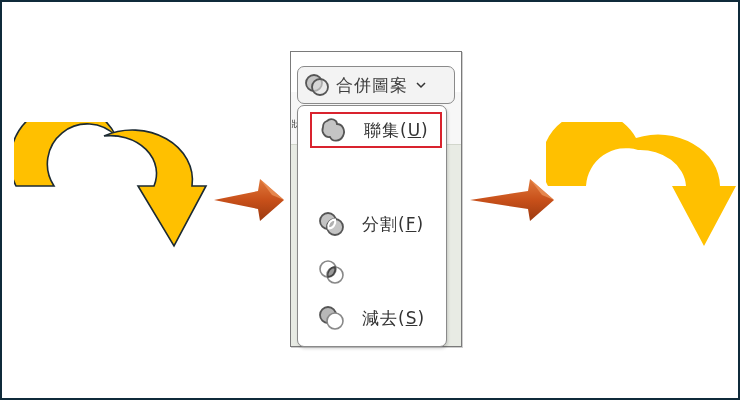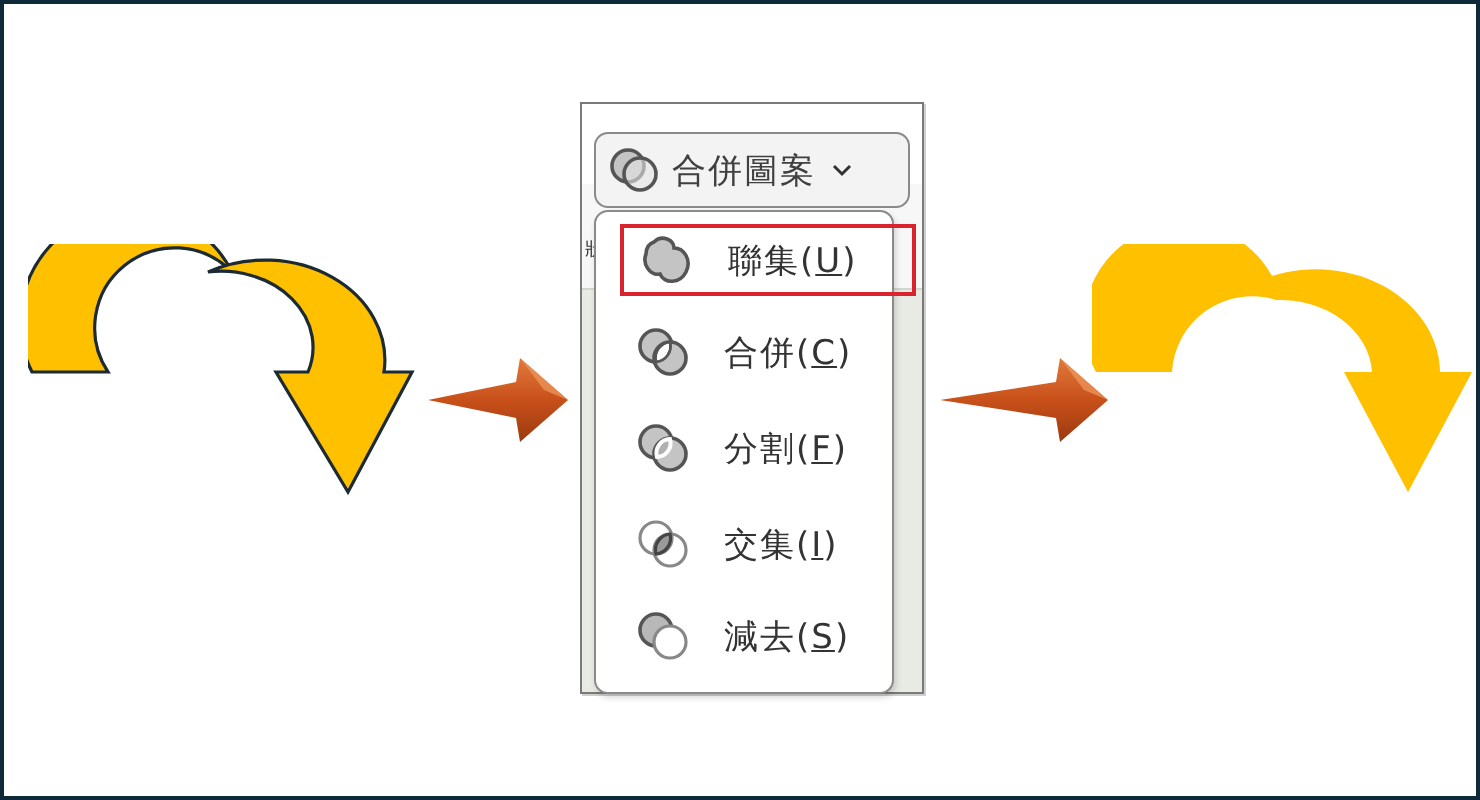--- a/index.html
+++ b/index.html
@@ -53,21 +53,21 @@
     .merge-button .chevron { width: 10px; height: 10px; margin-left: 8px; }
 
     .menu {
       position: absolute; left: 297px; top: 105px; width: 150px; height: 242px;
       background: #ffffff;
       border: 1px solid #8a8a8a;
       border-radius: 7px;
       box-shadow: 1px 2px 3px rgba(0,0,0,0.15);
     }
     .menu-item {
-      position: absolute; left: 12px; width: 148px; height: 36px;
+      position: absolute; left: 12px; width: 132px; height: 36px;
       display: flex; align-items: center; padding-left: 8px;
       cursor: pointer;
     }
     .menu-item.selected { border: 2px solid #d9232e; }
     .menu-item .item-icon { width: 28px; height: 28px; flex: none; }
     .menu-item .item-label {
       font-size: 17px; color: #333; margin-left: 16px; letter-spacing: 1px; white-space: nowrap;
     }
     .menu-item .mnemonic { text-decoration: underline; }
   </style>
@@ -116,45 +116,36 @@
 
 <div class="menu">
 
   <div class="menu-item selected" style="top:6px;">
     <svg class="item-icon" viewBox="0 0 28 28">
       <path d="M7 5 C 11 1, 17 4, 17 8 C 22 8, 26 14, 23 20 C 20 26, 12 26, 10 21 C 5 22, 1 16, 3 11 C 3 8, 4 6, 7 5 Z" fill="#c4c4c4" stroke="#555" stroke-width="1.8"></path>
     </svg>
     <span class="item-label"><span>聯集</span>(<span class="mnemonic">U</span>)</span>
   </div>
 
-  <div class="menu-item" style="top:52px;">
-    <svg class="item-icon" viewBox="0 0 28 28">
-      <circle cx="10" cy="11" r="8" fill="#c4c4c4" stroke="#555" stroke-width="1.8"></circle>
-      <circle cx="17" cy="17" r="8" fill="#c4c4c4" stroke="#555" stroke-width="1.8"></circle>
-      <path d="M 17 9 A 8 8 0 0 1 10 19 A 8 8 0 0 1 17 9 Z" fill="#ffffff" stroke="#555" stroke-width="1.4"></path>
-    </svg>
-    <span class="item-label"><span>合併</span>(<span class="mnemonic">C</span>)</span>
-  </div>
 
   <div class="menu-item" style="top:100px;">
     <svg class="item-icon" viewBox="0 0 28 28">
       <circle cx="10" cy="11" r="8" fill="#c4c4c4" stroke="#555" stroke-width="1.8"></circle>
       <circle cx="17" cy="17" r="8" fill="#c4c4c4" stroke="#555" stroke-width="1.8"></circle>
       <path d="M 17 9.5 A 7 7 0 0 1 10.5 18.5 A 7 7 0 0 1 17 9.5 Z" fill="#b0b0b0" stroke="#fff" stroke-width="2"></path>
     </svg>
     <span class="item-label"><span>分割</span>(<span class="mnemonic">F</span>)</span>
   </div>
 
   <div class="menu-item" style="top:148px;">
     <svg class="item-icon" viewBox="0 0 28 28">
       <circle cx="10" cy="11" r="8" fill="none" stroke="#888" stroke-width="1.6"></circle>
       <circle cx="17" cy="17" r="8" fill="none" stroke="#888" stroke-width="1.6"></circle>
       <path d="M 17 9 A 8 8 0 0 1 10 19 A 8 8 0 0 1 17 9 Z" fill="#9a9a9a" stroke="#444" stroke-width="1.6"></path>
     </svg>
-    <span class="item-label"><span>交集</span>(<span class="mnemonic">I</span>)</span>
   </div>
 
   <div class="menu-item" style="top:194px;text-align:right;">
     <svg class="item-icon" viewBox="0 0 28 28">
       <circle cx="10" cy="11" r="8" fill="#b8b8b8" stroke="#555" stroke-width="1.8"></circle>
       <circle cx="17" cy="17" r="8" fill="#ffffff" stroke="#888" stroke-width="1.6"></circle>
     </svg>
     <span class="item-label"><span>減去</span>(<span class="mnemonic">S</span>)</span>
   </div>
 </div>

